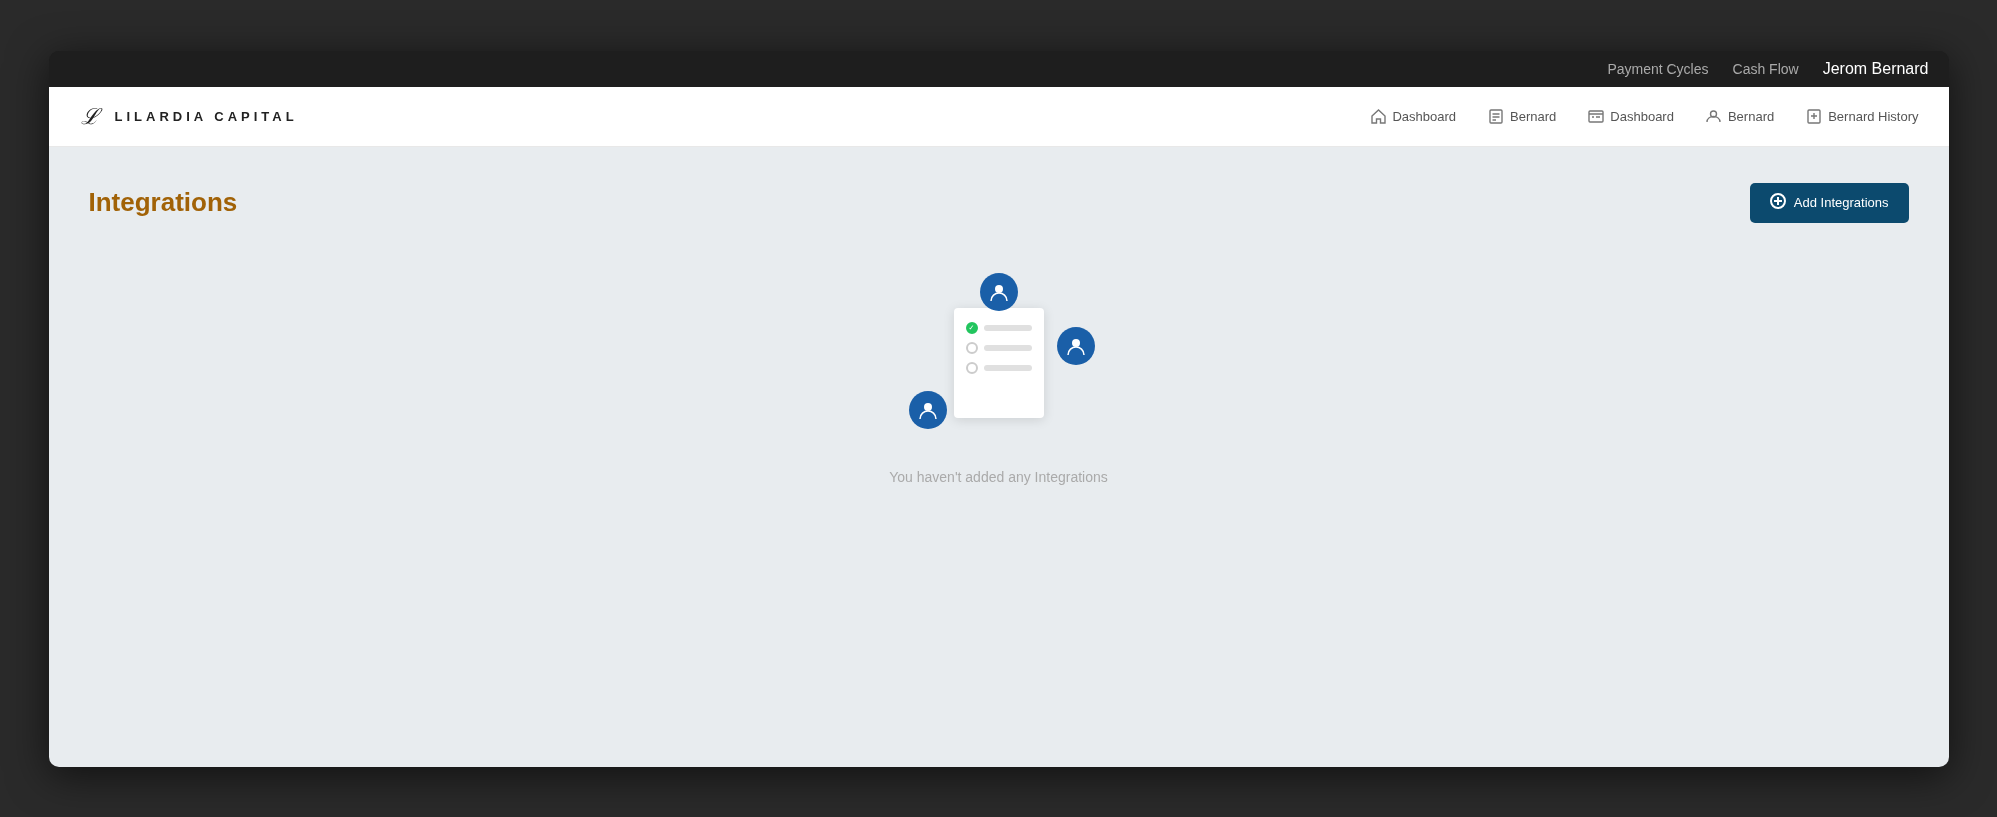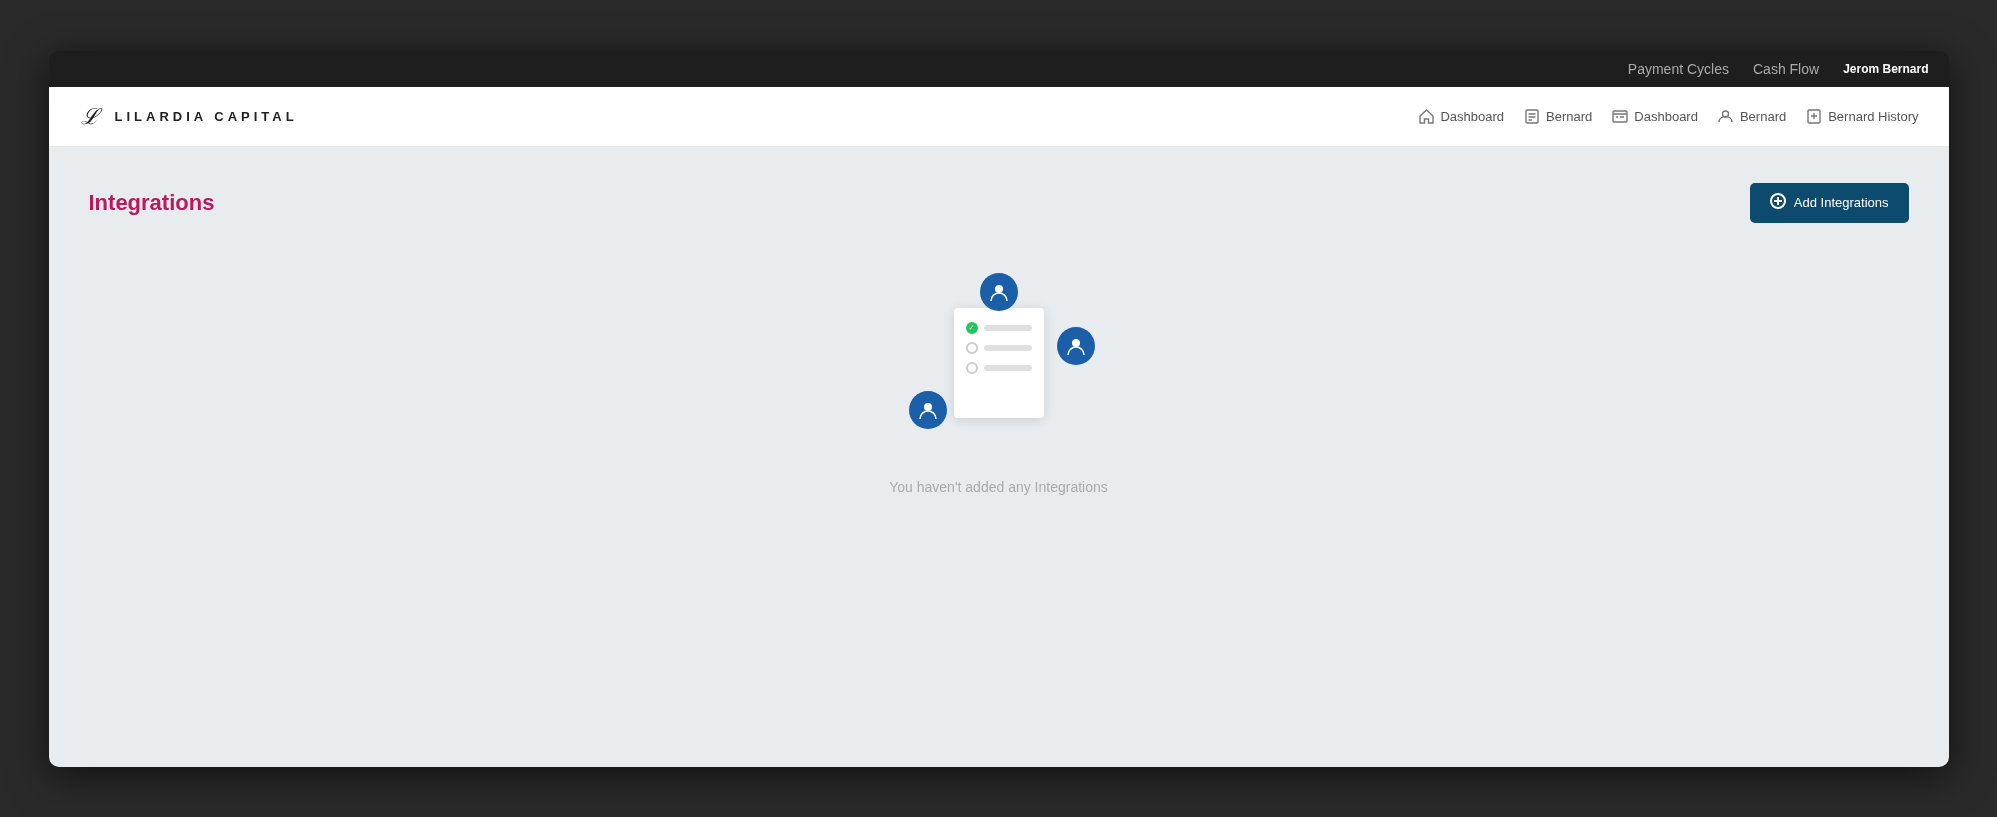--- a/index.html
+++ b/index.html
@@ -30,22 +30,22 @@
       gap: 24px;
     }
     .top-bar-link {
       color: #aaa;
       font-size: 14px;
       cursor: pointer;
       text-decoration: none;
     }
     .top-bar-user {
       color: #fff;
-      font-size: 12px;
-      font-weight: 700;
+      font-size: 16px;
+      font-weight: 400;
     }
     
     .main-nav {
       background: #fff;
       height: 60px;
       display: flex;
       align-items: center;
       justify-content: space-between;
       padding: 0 30px;
       border-bottom: 1px solid #e8e8e8;
@@ -67,21 +67,21 @@
       font-size: 13px;
       font-weight: 700;
       letter-spacing: 4px;
       text-transform: uppercase;
       color: #222;
       text-align: right;
     }
     .nav-links {
       display: flex;
       align-items: center;
-      gap: 20px;
+      gap: 32px;
     }
     .nav-link {
       display: flex;
       align-items: center;
       gap: 6px;
       color: #555;
       font-size: 13px;
       cursor: pointer;
       text-decoration: none;
       padding: 4px 0;
@@ -101,23 +101,23 @@
       padding: 36px 40px;
       min-height: 620px;
     }
     .page-header {
       display: flex;
       align-items: center;
       justify-content: space-between;
       margin-bottom: 40px;
     }
     .page-title {
-      font-size: 22px;
+      font-size: 26px;
       font-weight: 600;
-      color: #be185d;
+      color: #a16207;
     }
     .add-btn {
       background: #0c4a6e;
       color: #fff;
       border: none;
       border-radius: 5px;
       padding: 10px 20px;
       font-size: 13px;
       cursor: pointer;
       display: flex;
@@ -129,21 +129,21 @@
       font-size: 16px;
       color: #fff;
     }
     
     .empty-state {
       display: flex;
       flex-direction: column;
       align-items: center;
       justify-content: center;
       margin-top: 60px;
-      gap: 36px;
+      gap: 26px;
     }
     .empty-illustration {
       position: relative;
       width: 200px;
       height: 160px;
       display: flex;
       align-items: center;
       justify-content: center;
     }
     

